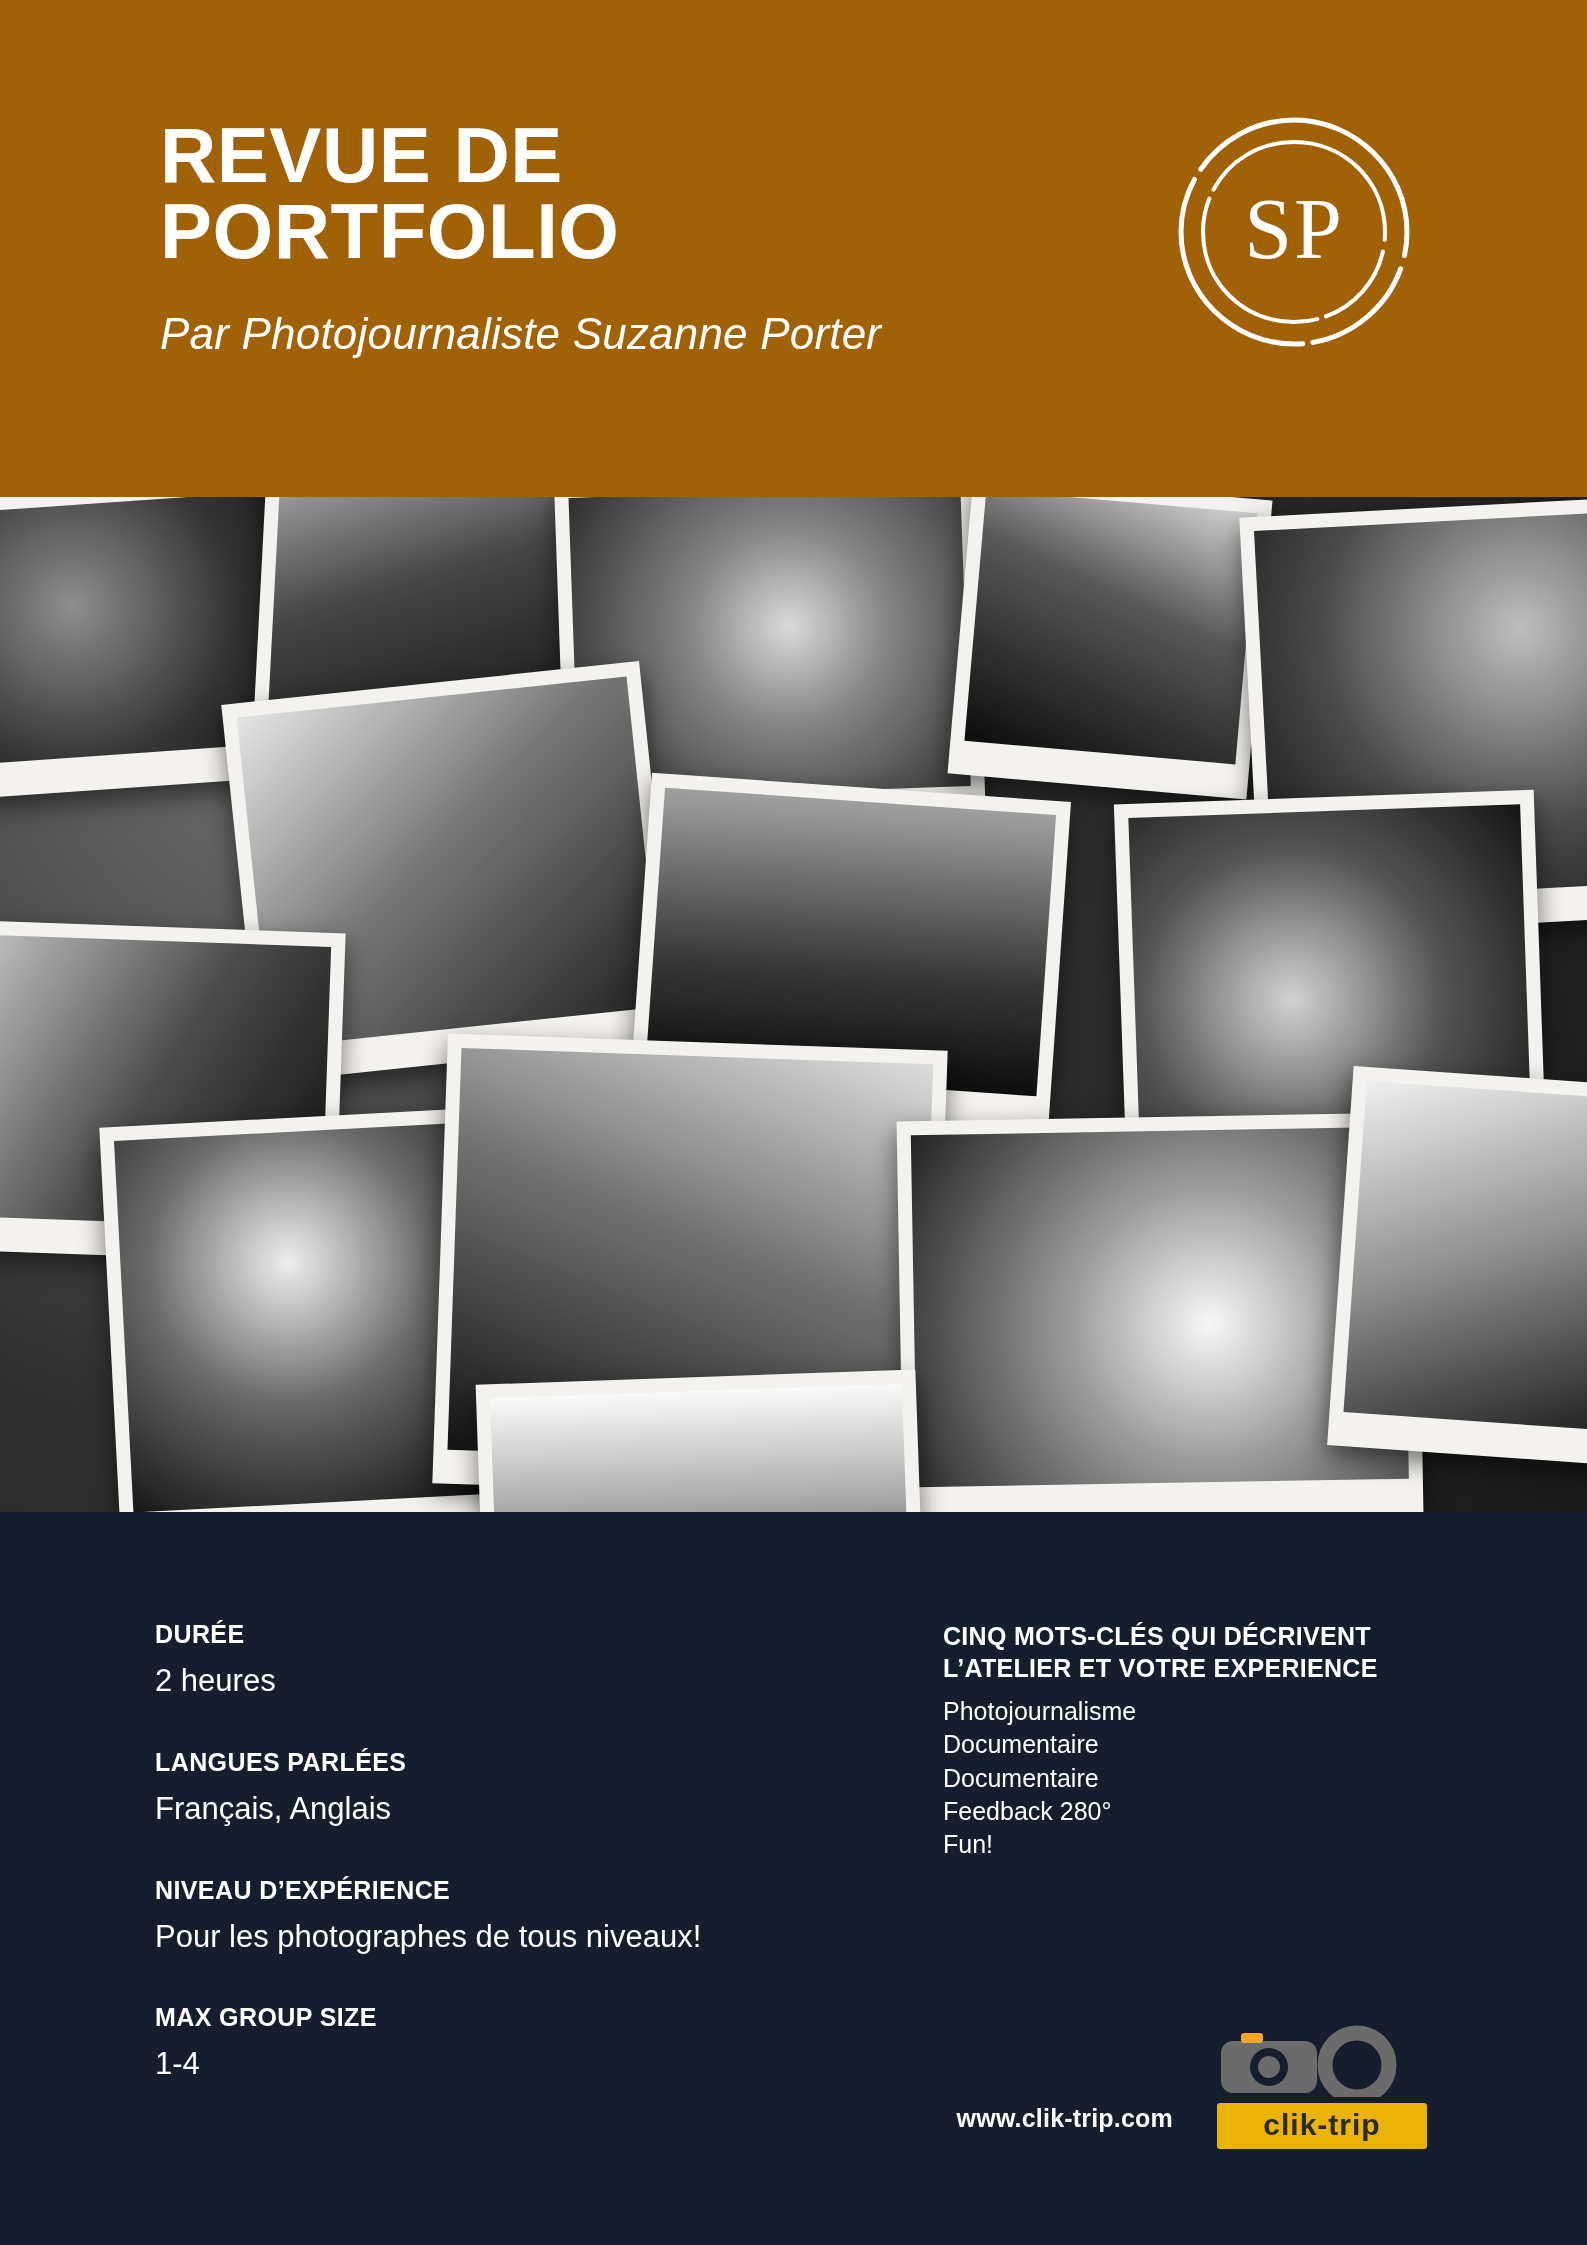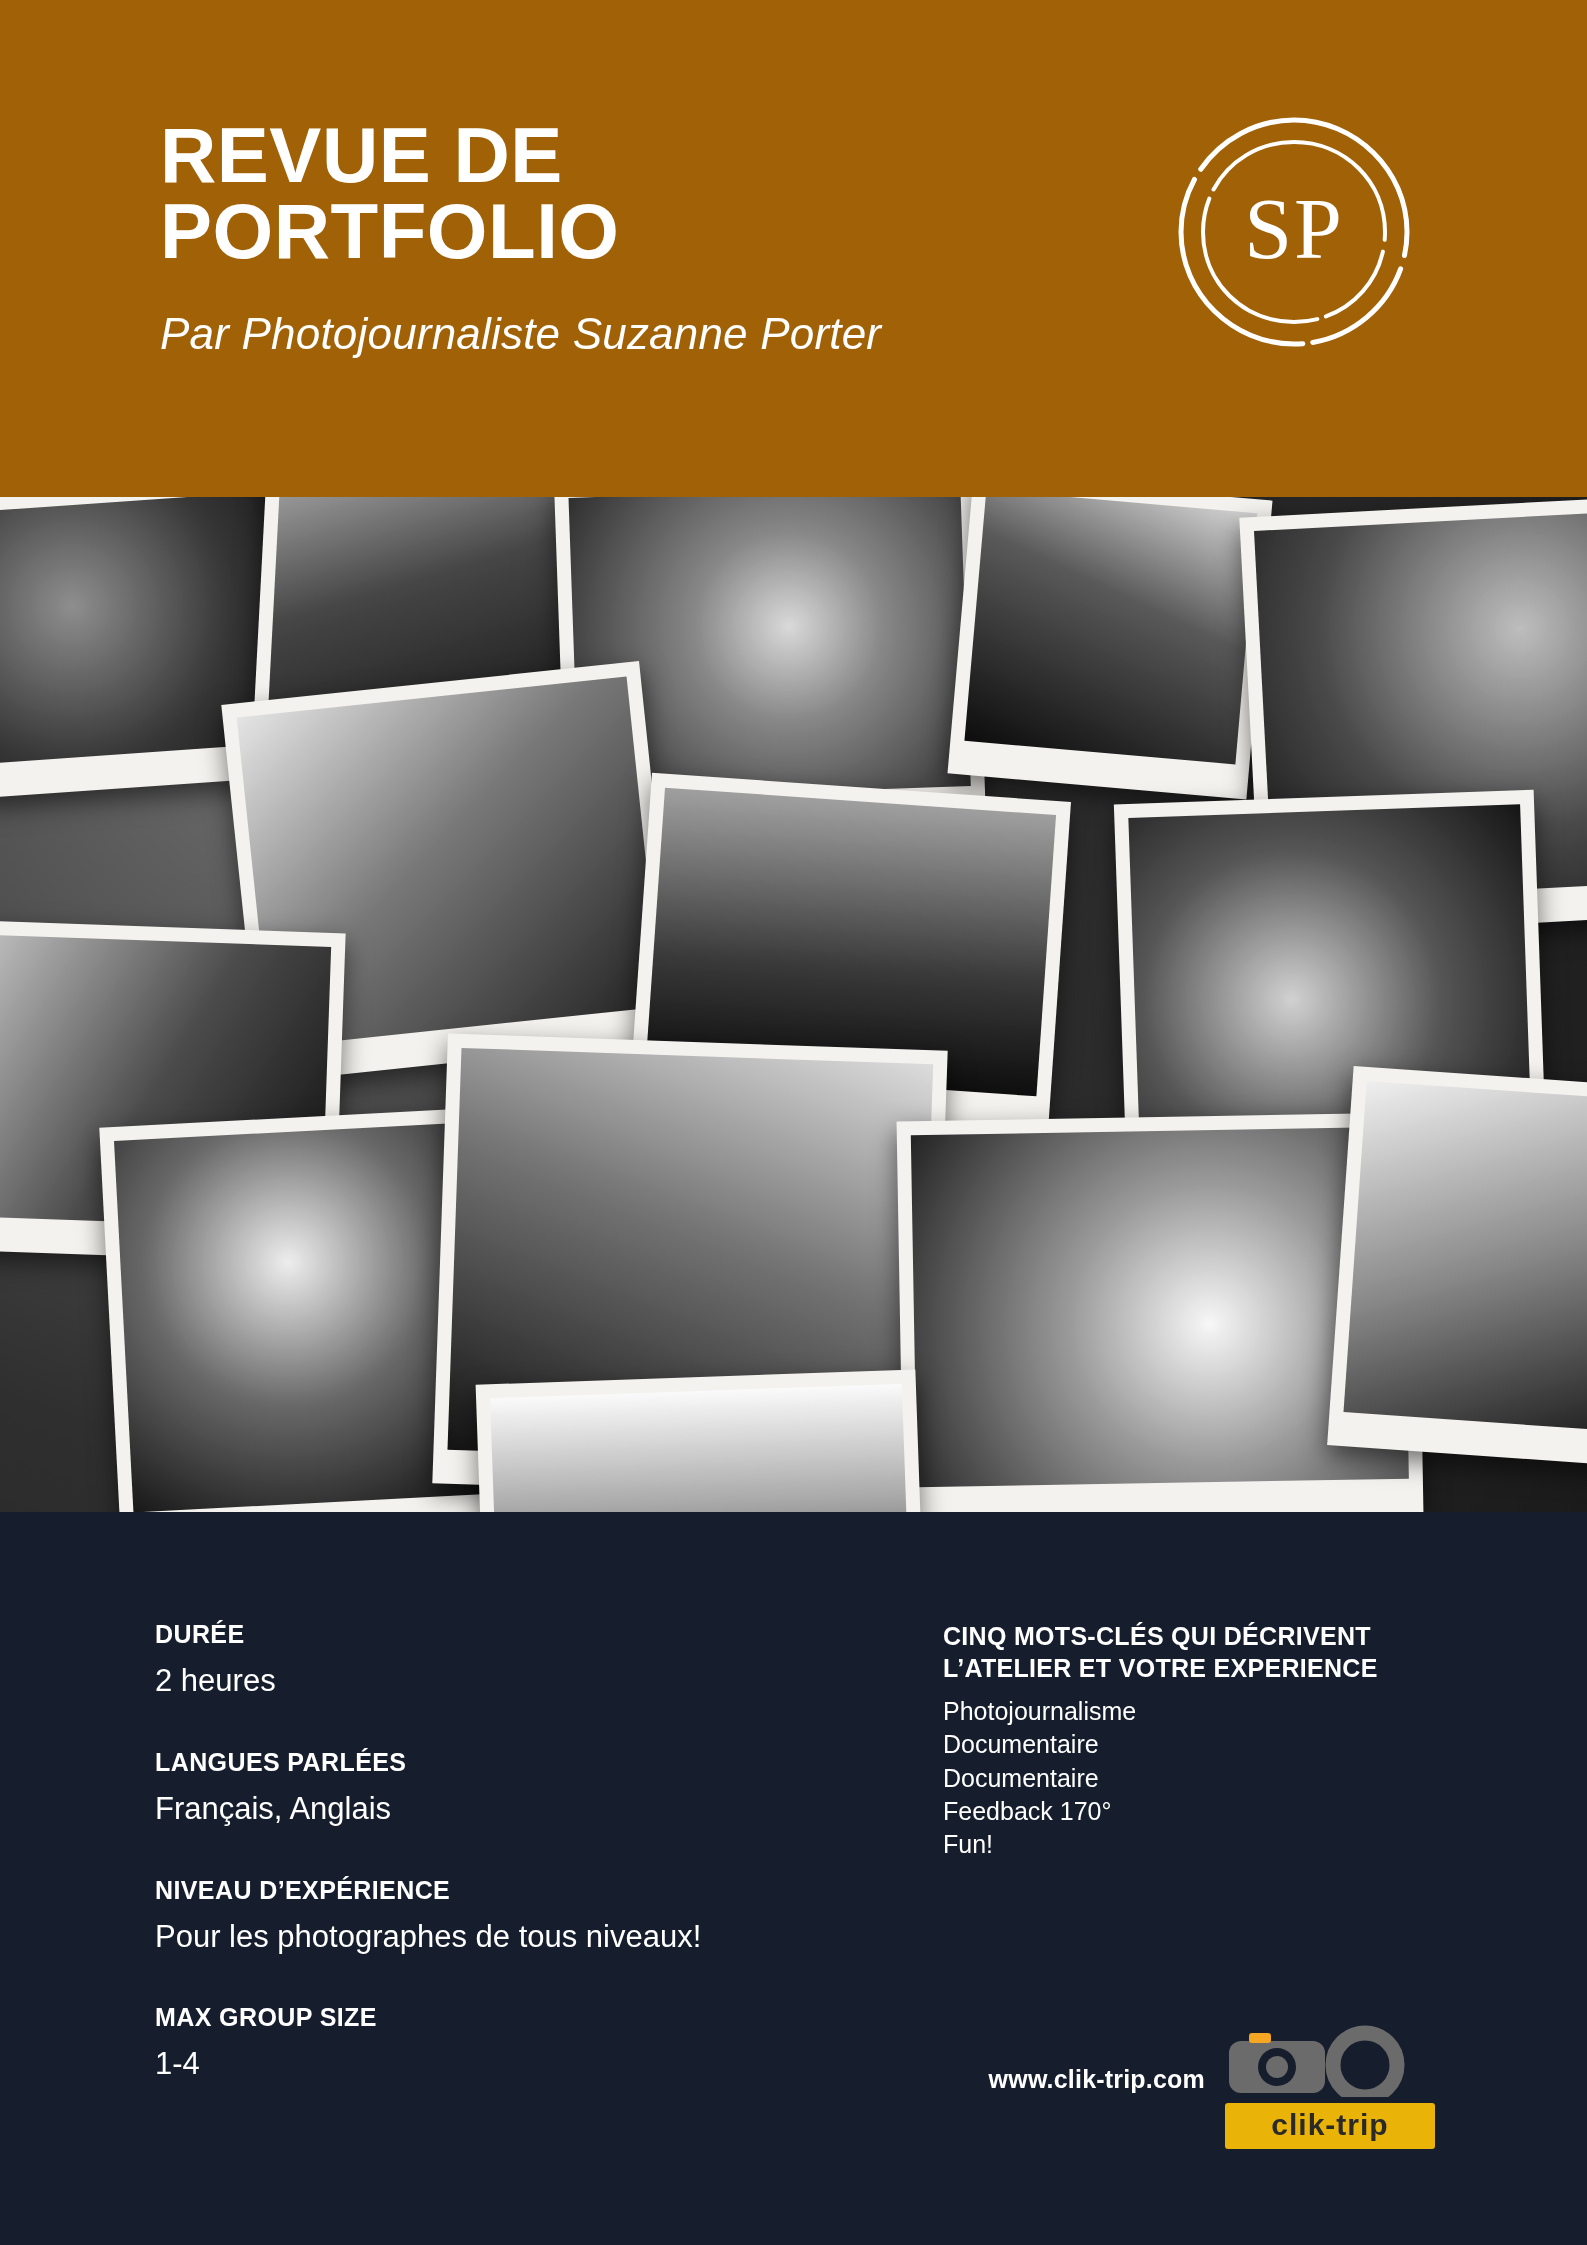--- a/index.html
+++ b/index.html
@@ -162,25 +162,25 @@
   .kw-list { list-style: none; }
   .kw-list li {
     color: #ffffff;
     font-size: 25px;
     line-height: 1.33;
   }
 
   
   .footer {
     position: absolute;
-    right: 152px;
+    right: 160px;
     bottom: 96px;
     display: flex;
-    align-items: center;
-    gap: 20px;
+    align-items: flex-end;
+    gap: 44px;
   }
   .website {
     color: #ffffff;
     font-size: 25px;
     font-weight: bold;
     letter-spacing: 0.2px;
     padding-bottom: 16px;
   }
   .brand {
     width: 210px;
@@ -288,21 +288,21 @@
         <div class="value">1-4</div>
       </div>
     </div>
 
     <div class="col-right">
       <div class="kw-title">CINQ MOTS-CLÉS QUI DÉCRIVENT L’ATELIER ET VOTRE EXPERIENCE</div>
       <ul class="kw-list">
         <li>Photojournalisme</li>
         <li>Documentaire</li>
         <li>Documentaire</li>
-        <li>Feedback 170°</li>
+        <li>Feedback 280°</li>
         <li>Fun!</li>
       </ul>
     </div>
 
     <div class="footer">
       <div class="website">www.clik-trip.com</div>
       <div class="brand">
         <div class="brand-mark">
           <svg viewBox="0 0 210 72" xmlns="http://www.w3.org/2000/svg">
             <rect x="4" y="16" width="96" height="52" rx="12" fill="#6b6b6b"></rect>

